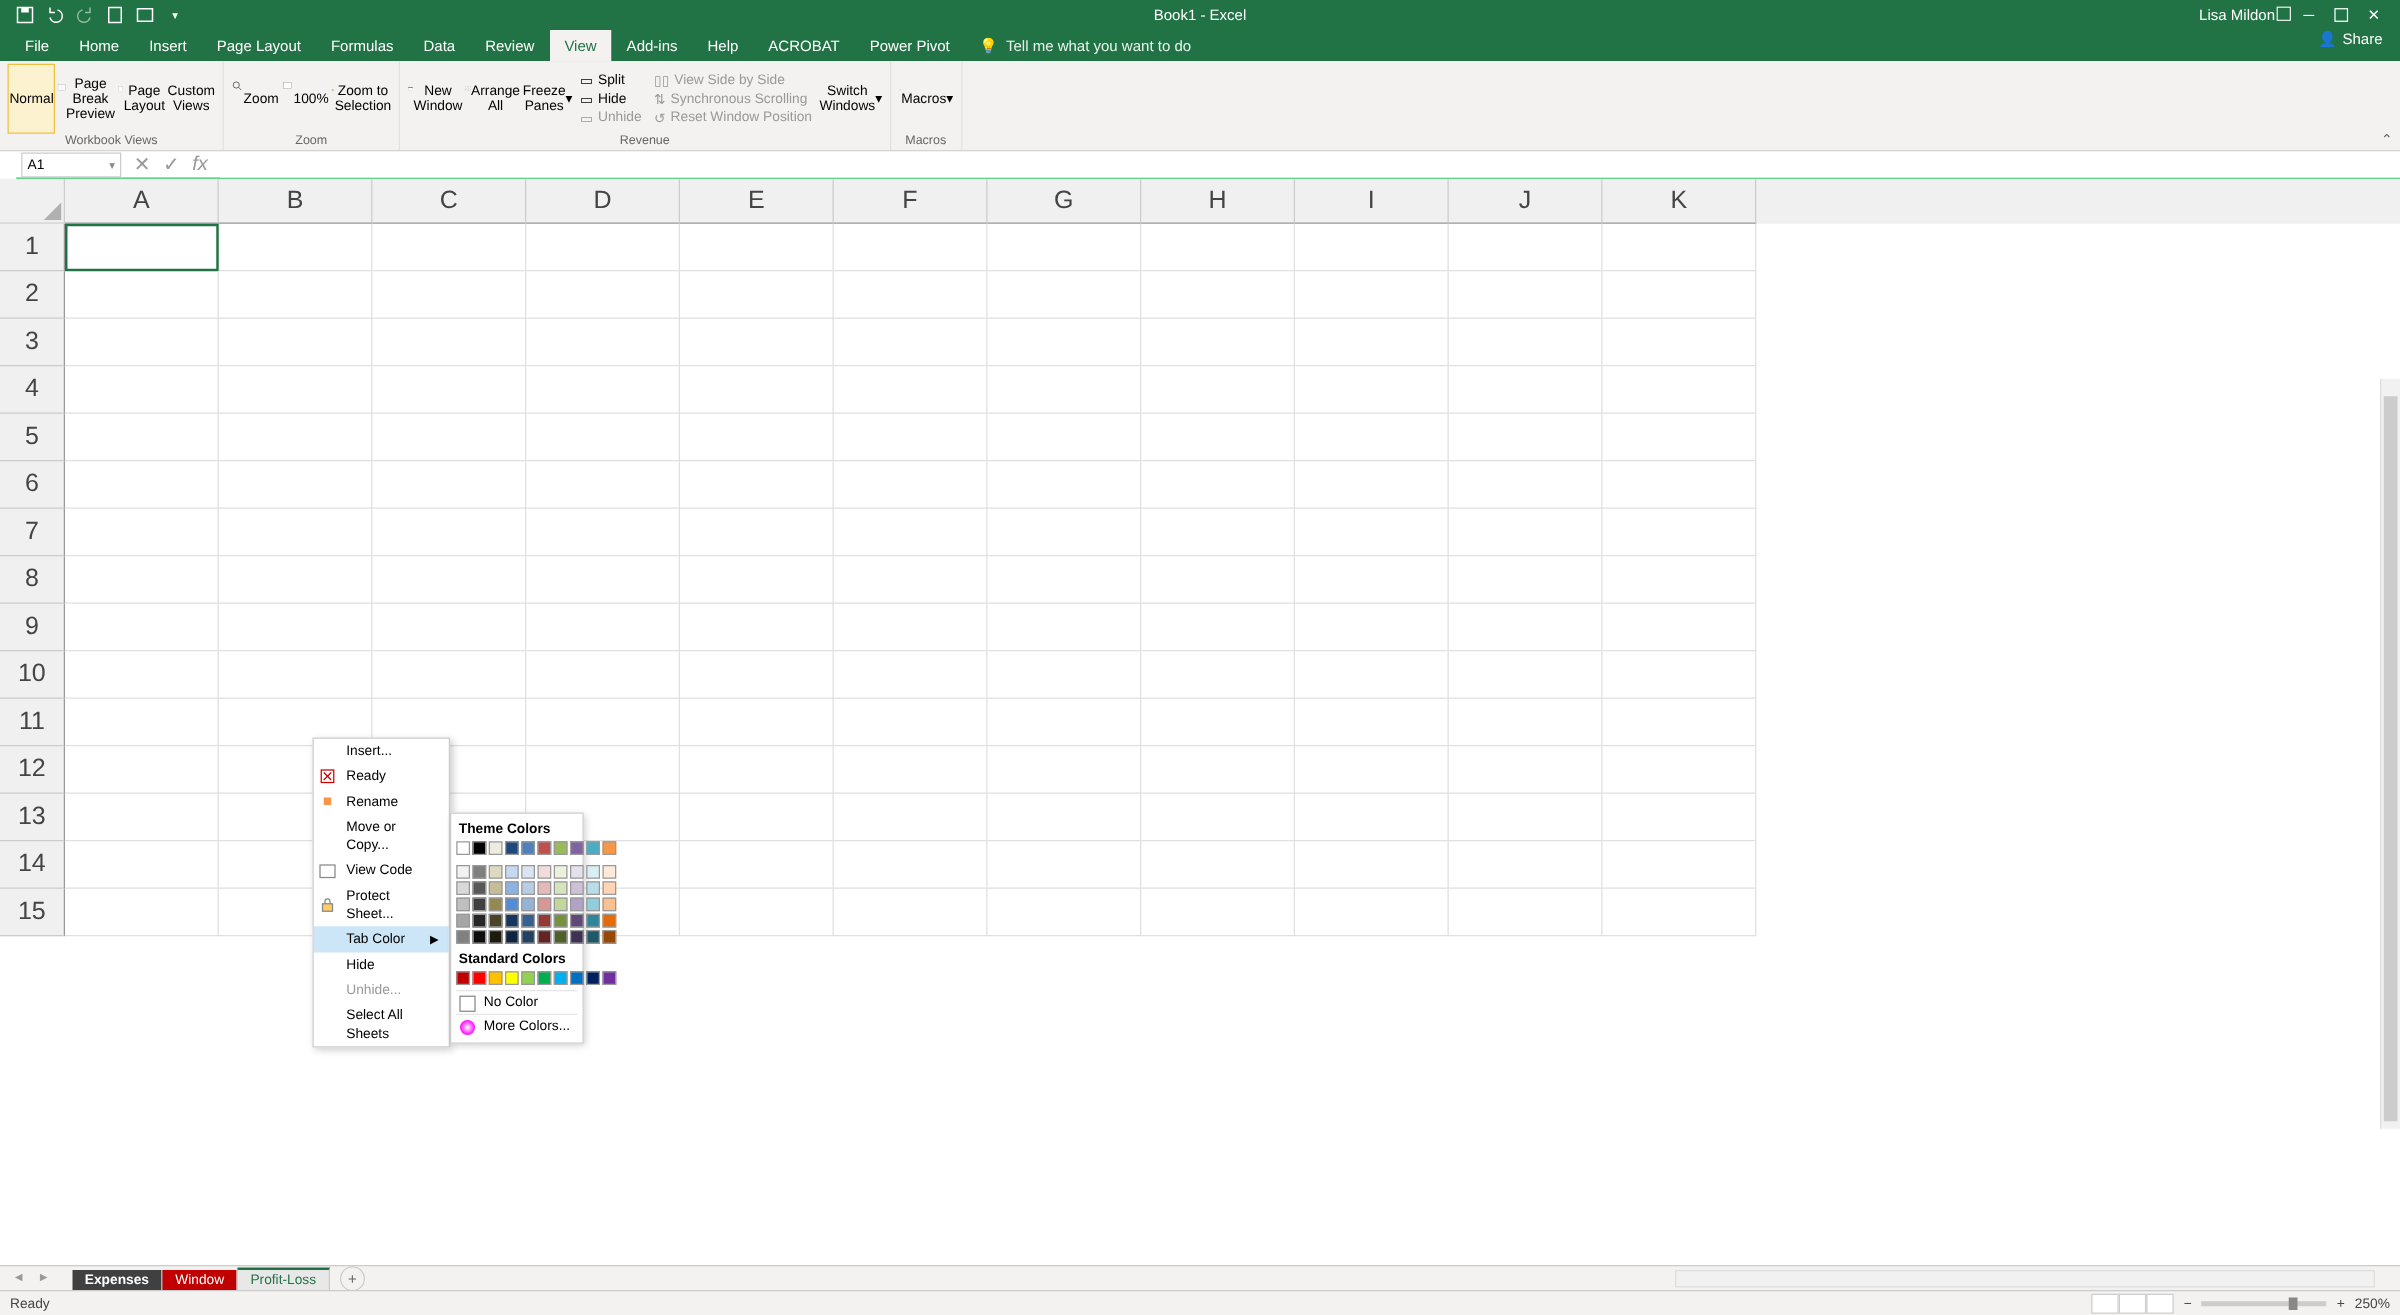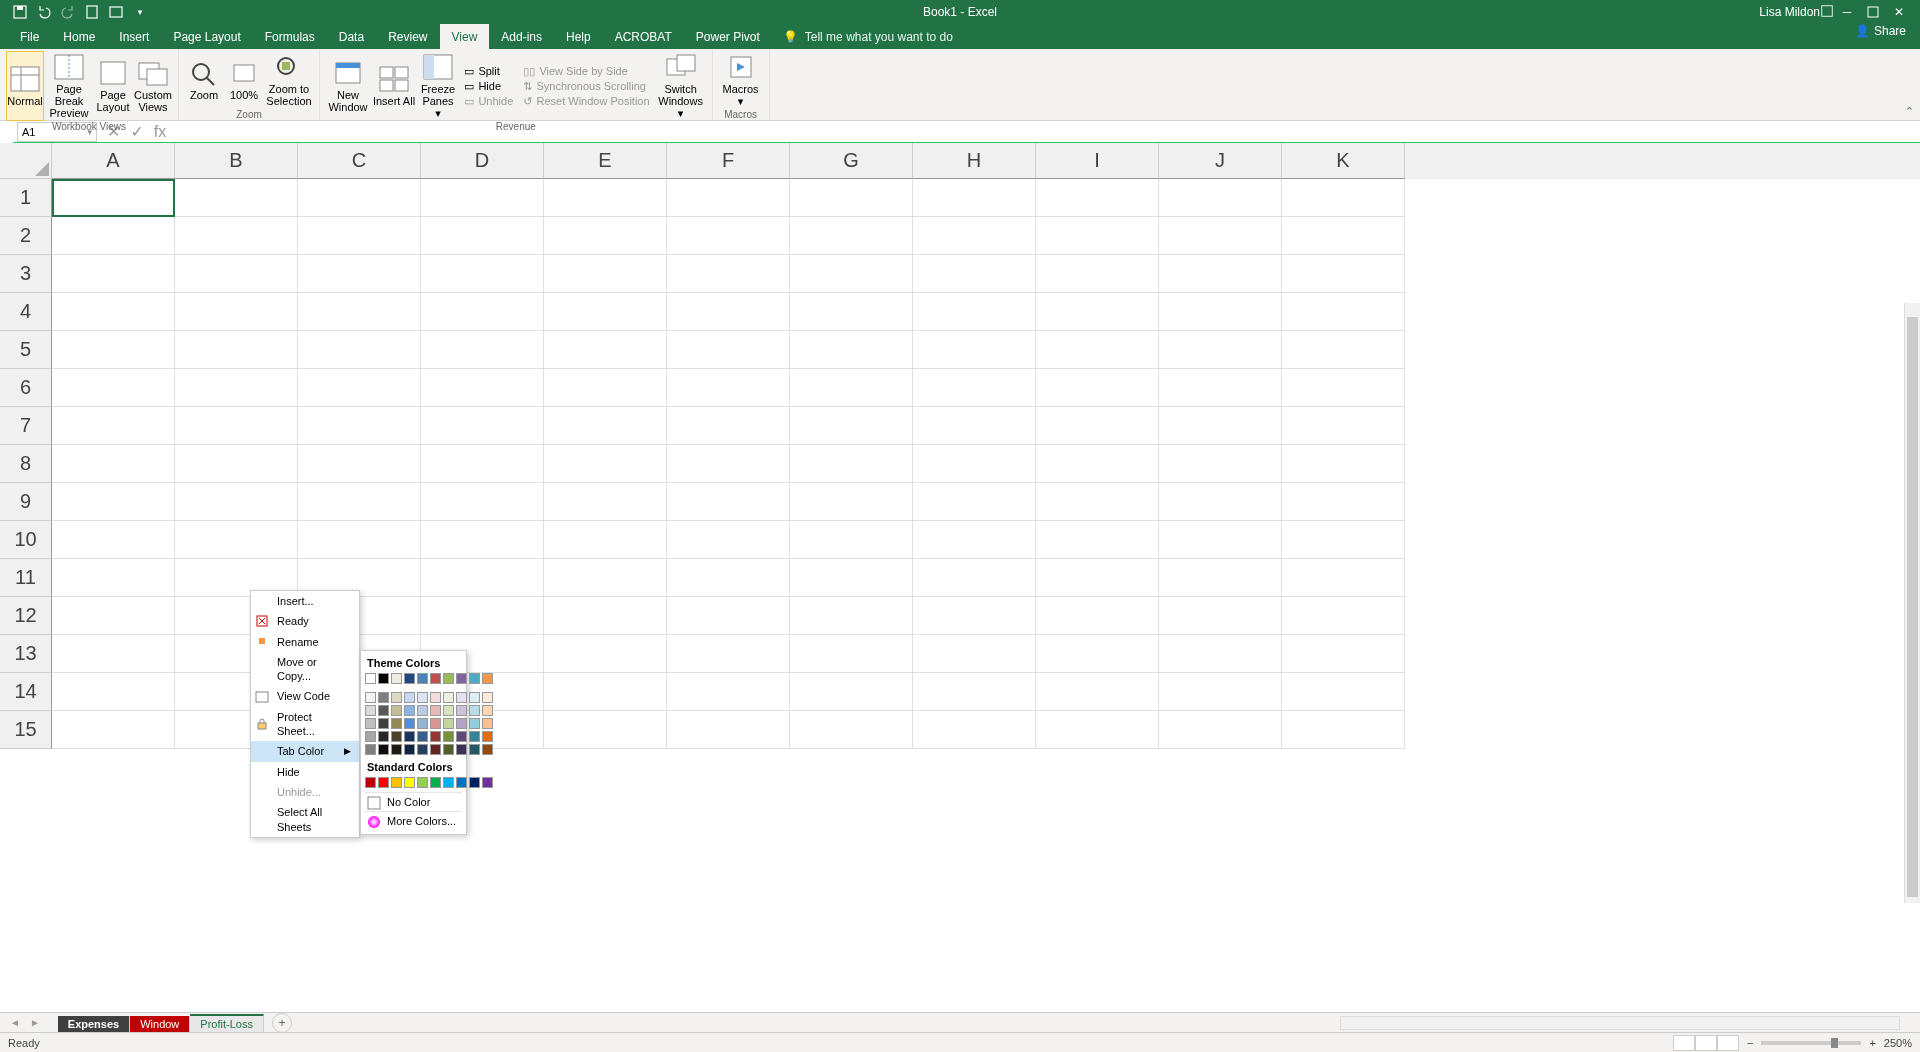--- a/index.html
+++ b/index.html
@@ -18,21 +18,21 @@
 .menu-tab { padding: 0 12px; display: flex; align-items: center; cursor: pointer; }
 .menu-tab.active { background: #f3f2f1; color: #217346; }
 .tell-me { display: flex; align-items: center; gap: 6px; margin-left: 12px; color: #e8f5ee; font-size: 12px; }
 .share { position: absolute; right: 14px; display: flex; align-items: center; gap: 4px; cursor: pointer; }
 
 
 .ribbon { height: 72px; background: #f3f2f1; border-bottom: 1px solid #d4d4d4; display: flex; font-size: 11px; position: relative; }
 .ribbon-group { border-right: 1px solid #e1e1e1; display: flex; flex-direction: column; padding: 2px 6px 0 6px; }
 .ribbon-group-label { text-align: center; color: #666; font-size: 10px; margin-top: auto; padding-bottom: 2px; }
 .ribbon-group-content { display: flex; gap: 2px; flex: 1; }
-.ribbon-big-btn { display: flex; flex-direction: column; align-items: center; justify-content: center; width: 38px; cursor: pointer; padding: 2px 0; text-align: center; line-height: 1.1; }
+.ribbon-big-btn { display: flex; flex-direction: row; align-items: center; justify-content: center; width: 38px; cursor: pointer; padding: 2px 0; text-align: center; line-height: 1.1; }
 .ribbon-big-btn .icon-box { width: 32px; height: 28px; margin-bottom: 2px; }
 .ribbon-big-btn.active { background: #fdf2d0; border: 1px solid #f0c040; }
 .ribbon-checklist { display: flex; flex-direction: column; justify-content: center; gap: 4px; padding: 0 6px; }
 .ribbon-check { display: flex; align-items: center; gap: 4px; font-size: 11px; white-space: nowrap; }
 .ribbon-check input { width: 12px; height: 12px; }
 .ribbon-small-list { display: flex; flex-direction: column; justify-content: center; gap: 2px; padding: 0 4px; }
 .ribbon-small-item { display: flex; align-items: center; gap: 4px; font-size: 11px; white-space: nowrap; cursor: pointer; }
 .ribbon-small-item.disabled { color: #999; }
 .collapse-arrow { position: absolute; right: 6px; bottom: 2px; cursor: pointer; color: #666; }
 
@@ -241,21 +241,21 @@
             </svg></div>
           <span>New Window</span>
         </div>
       <div class="ribbon-big-btn" style="width:44px">
           <div class="icon-box"><svg viewBox="0 0 32 28">
               <rect x="2" y="2" width="13" height="11" fill="#fff" stroke="#888"></rect>
               <rect x="17" y="2" width="13" height="11" fill="#fff" stroke="#888"></rect>
               <rect x="2" y="15" width="13" height="11" fill="#fff" stroke="#888"></rect>
               <rect x="17" y="15" width="13" height="11" fill="#fff" stroke="#888"></rect>
             </svg></div>
-          <span>Insert All</span>
+          <span>Arrange All</span>
         </div>
       <div class="ribbon-big-btn" style="width:40px"><div class="icon-box"><svg viewBox="0 0 32 28">
               <rect x="2" y="2" width="28" height="24" fill="#fff" stroke="#888"></rect>
               <rect x="2" y="2" width="10" height="24" fill="#cde"></rect>
             </svg></div><span>Freeze Panes</span> ▾</div>
       <div class="ribbon-small-list">
         <div class="ribbon-small-item">▭ <span>Split</span></div>
         <div class="ribbon-small-item">▭ <span>Hide</span></div>
         <div class="ribbon-small-item disabled">▭ <span>Unhide</span></div>
       </div>
@@ -285,21 +285,21 @@
 </div>
 
 <div class="formula-row">
   <div class="name-box">
       <span>A1</span>
       <span style="font-size:9px;color:#888">▾</span>
     </div>
   <div class="fx-controls">
     <span>✕</span>
     <span>✓</span>
-    <span style="">fx</span>
+    <span style="font-style:italic">fx</span>
   </div>
   <input class="formula-input" style="">
 </div>
 
 <div class="grid-area">
   <div class="corner-cell"></div>
   <div class="col-headers" id="col-headers">
       <div class="col-header">A</div>
       <div class="col-header">B</div>
       <div class="col-header">C</div>

